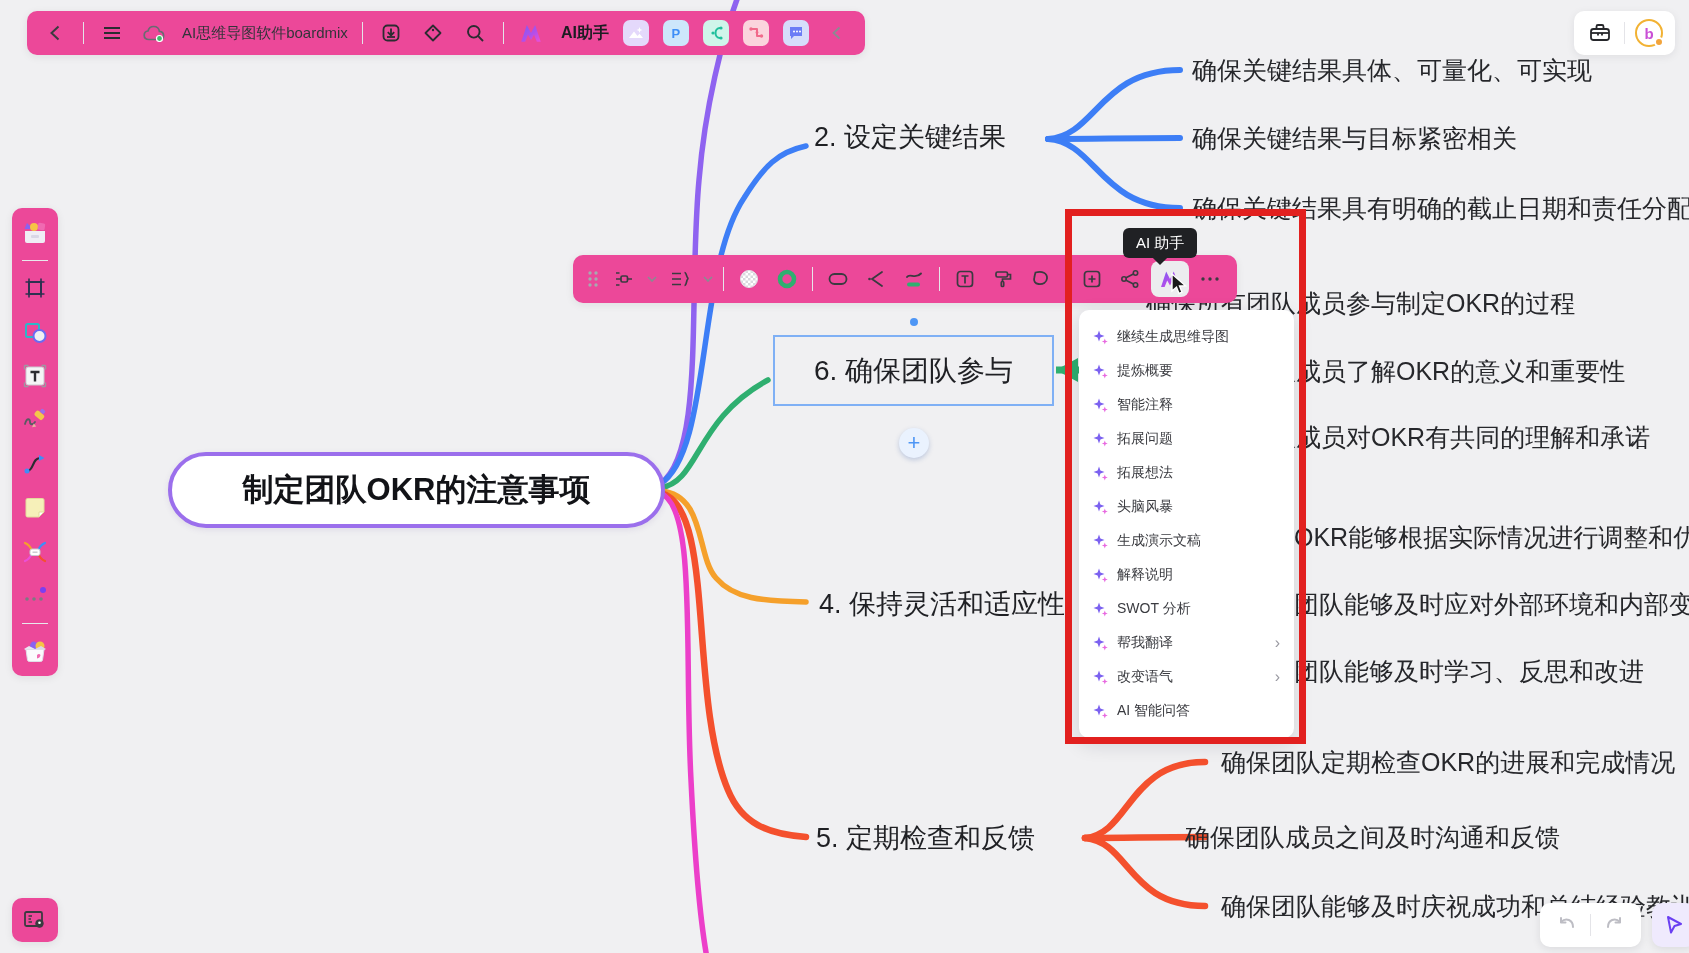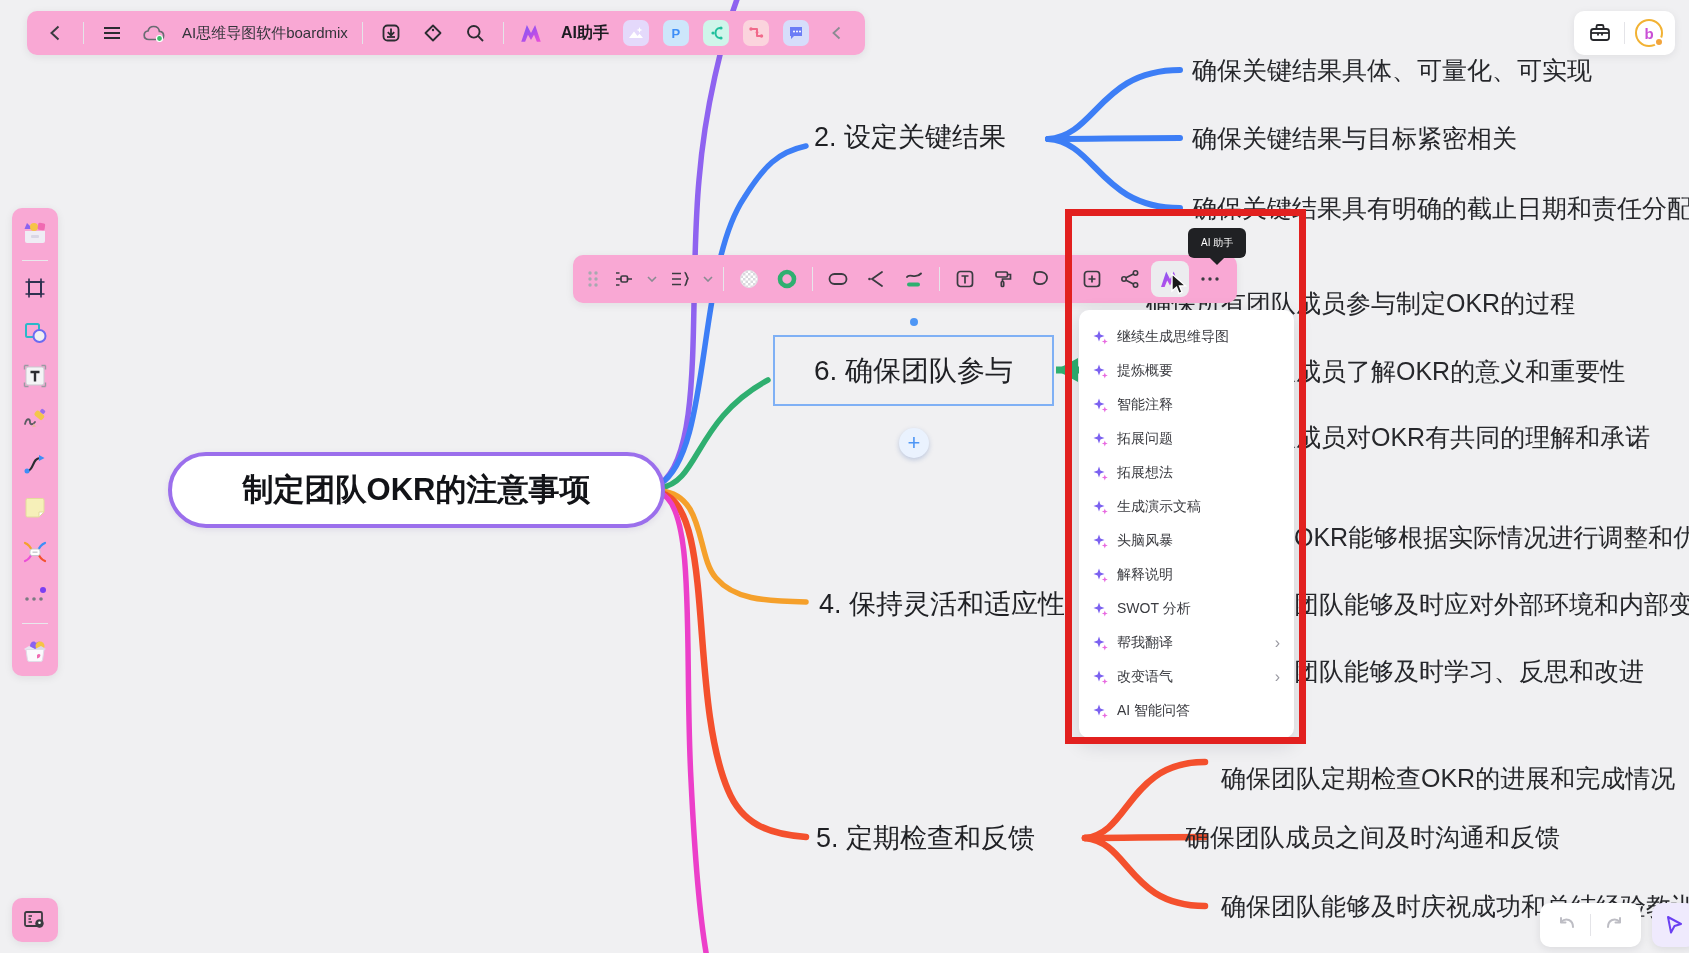--- a/index.html
+++ b/index.html
@@ -1,20 +1,20 @@
 <!DOCTYPE html>
 <html><head>
 <meta charset="utf-8">
 <style>
   * { margin:0; padding:0; box-sizing:border-box; }
   html,body { width:1689px; height:953px; }
   body { font-family:"Liberation Sans","DejaVu Sans",sans-serif; }
   #stage { position:relative; width:1689px; height:953px; background:#F0F0F2; overflow:hidden; }
   .abs { position:absolute; }
-  .card { background:#f9a8d4; border-radius:10px; box-shadow:0 2px 8px rgba(30,30,40,.08); }
+  .card { background:#ec4899; border-radius:10px; box-shadow:0 2px 8px rgba(30,30,40,.08); }
   svg { display:block; }
 
   
   #topbar { left:27px; top:11px; height:44px; display:flex; align-items:center; padding:0 14px; gap:14px; z-index:40; }
   .tb-btn { display:flex; align-items:center; justify-content:center; width:28px; height:28px; border-radius:6px; cursor:pointer; }
   .tb-divider { width:1px; height:22px; background:#E4E4E8; }
   #doc-title { font-size:15px; color:#33343a; white-space:nowrap; }
   #ai-entry { display:flex; align-items:center; gap:17px; }
   #ai-entry-label { font-size:16px; font-weight:bold; color:#1c1c22; }
   .app-chip { width:26px; height:26px; border-radius:7px; display:flex; align-items:center; justify-content:center; font-size:13px; font-weight:bold; }
@@ -43,21 +43,21 @@
   #toolbar { left:573px; top:255px; height:48px; display:flex; align-items:center; padding:0 10px; gap:4px; z-index:10; }
   .t-slot { width:34px; height:36px; display:flex; align-items:center; justify-content:center; border-radius:8px; cursor:pointer; }
   .t-chev { width:14px; height:36px; display:flex; align-items:center; justify-content:center; cursor:pointer; }
   .t-div { width:1px; height:24px; background:#E6E6EA; margin:0 4px; }
   .t-hover { background:#ECECEF; }
 
   
   #red-box { left:1065px; top:209px; width:241px; height:535px; border:7px solid #E2201F; z-index:20; pointer-events:none; }
 
   
-  #tooltip { left:1188px; top:228px; height:30px; padding:0 13px; background:#202124; color:#fff; font-size:10px; border-radius:6px; display:flex; align-items:center; z-index:30; }
+  #tooltip { left:1123px; top:228px; height:30px; padding:0 13px; background:#202124; color:#fff; font-size:15px; border-radius:6px; display:flex; align-items:center; z-index:30; }
   #tooltip::after { content:""; position:absolute; left:50%; bottom:-5px; margin-left:-5px; width:10px; height:10px; background:#202124; transform:rotate(45deg); }
 
   
   #ai-menu { left:1079px; top:310px; width:215px; height:428px; background:#fff; border-radius:10px; box-shadow:0 6px 20px rgba(20,20,40,.14); padding:10px 0; z-index:15; display:flex; flex-direction:column; }
   .menu-item { height:34px; display:flex; align-items:center; gap:9px; padding:0 14px; cursor:pointer; }
   .menu-item .lbl { font-size:14px; color:#3a3b40; flex:1; white-space:nowrap; }
   .menu-item .arr { color:#9a9aa2; font-size:16px; }
 
   
   #bottom-left { left:12px; top:898px; width:46px; height:44px; display:flex; align-items:center; justify-content:center; z-index:40; cursor:pointer; }
@@ -102,21 +102,21 @@
 
   <div class="child-label" style="left:1192px;top:70px;text-align:right;">确保关键结果具体、可量化、可实现</div>
   <div class="child-label" style="left:1192px;top:138px;">确保关键结果与目标紧密相关</div>
   <div class="child-label" style="left:1192px;top:208px;">确保关键结果具有明确的截止日期和责任分配</div>
   <div class="child-label" style="left:1146px;top:303px;">确保所有团队成员参与制定OKR的过程</div>
   <div class="child-label" style="left:1196px;top:371px;">确保团队成员了解OKR的意义和重要性</div>
   <div class="child-label" style="left:1196px;top:437px;">确保团队成员对OKR有共同的理解和承诺</div>
   <div class="child-label" style="left:1244px;top:537px;">确保OKR能够根据实际情况进行调整和优化</div>
   <div class="child-label" style="left:1244px;top:604px;">确保团队能够及时应对外部环境和内部变化</div>
   <div class="child-label" style="left:1244px;top:671px;">确保团队能够及时学习、反思和改进</div>
-  <div class="child-label" style="left:1221px;top:778px;">确保团队定期检查OKR的进展和完成情况</div>
+  <div class="child-label" style="left:1221px;top:762px;">确保团队定期检查OKR的进展和完成情况</div>
   <div class="child-label" style="left:1185px;top:837px;">确保团队成员之间及时沟通和反馈</div>
   <div class="child-label" style="left:1221px;top:906px;">确保团队能够及时庆祝成功和总结经验教训</div>
 
   <div id="root-node" class="abs">
     <span>制定团队OKR的注意事项</span>
   </div>
 
   <div id="sel-box" class="abs">
     <span>6. 确保团队参与</span>
   </div>
@@ -287,28 +287,28 @@
           <path d="M6 0.5 L7.4 4.6 L11.5 6 L7.4 7.4 L6 11.5 L4.6 7.4 L0.5 6 L4.6 4.6 Z" fill="#7B61F0"></path>
           <path d="M11.8 8.5 L12.6 10.7 L14.8 11.5 L12.6 12.3 L11.8 14.5 L11 12.3 L8.8 11.5 L11 10.7 Z" fill="#E86AE0"></path>
         </svg>
         <span class="lbl">拓展想法</span>
       </div>
     <div class="menu-item">
         <svg width="15" height="15" viewBox="0 0 15 15">
           <path d="M6 0.5 L7.4 4.6 L11.5 6 L7.4 7.4 L6 11.5 L4.6 7.4 L0.5 6 L4.6 4.6 Z" fill="#7B61F0"></path>
           <path d="M11.8 8.5 L12.6 10.7 L14.8 11.5 L12.6 12.3 L11.8 14.5 L11 12.3 L8.8 11.5 L11 10.7 Z" fill="#E86AE0"></path>
         </svg>
+        <span class="lbl">头脑风暴</span>
+      </div>
+    <div class="menu-item">
+        <svg width="15" height="15" viewBox="0 0 15 15">
+          <path d="M6 0.5 L7.4 4.6 L11.5 6 L7.4 7.4 L6 11.5 L4.6 7.4 L0.5 6 L4.6 4.6 Z" fill="#7B61F0"></path>
+          <path d="M11.8 8.5 L12.6 10.7 L14.8 11.5 L12.6 12.3 L11.8 14.5 L11 12.3 L8.8 11.5 L11 10.7 Z" fill="#E86AE0"></path>
+        </svg>
         <span class="lbl">生成演示文稿</span>
-      </div>
-    <div class="menu-item">
-        <svg width="15" height="15" viewBox="0 0 15 15">
-          <path d="M6 0.5 L7.4 4.6 L11.5 6 L7.4 7.4 L6 11.5 L4.6 7.4 L0.5 6 L4.6 4.6 Z" fill="#7B61F0"></path>
-          <path d="M11.8 8.5 L12.6 10.7 L14.8 11.5 L12.6 12.3 L11.8 14.5 L11 12.3 L8.8 11.5 L11 10.7 Z" fill="#E86AE0"></path>
-        </svg>
-        <span class="lbl">头脑风暴</span>
       </div>
     <div class="menu-item">
         <svg width="15" height="15" viewBox="0 0 15 15">
           <path d="M6 0.5 L7.4 4.6 L11.5 6 L7.4 7.4 L6 11.5 L4.6 7.4 L0.5 6 L4.6 4.6 Z" fill="#7B61F0"></path>
           <path d="M11.8 8.5 L12.6 10.7 L14.8 11.5 L12.6 12.3 L11.8 14.5 L11 12.3 L8.8 11.5 L11 10.7 Z" fill="#E86AE0"></path>
         </svg>
         <span class="lbl">解释说明</span>
       </div>
     <div class="menu-item">
         <svg width="15" height="15" viewBox="0 0 15 15">

